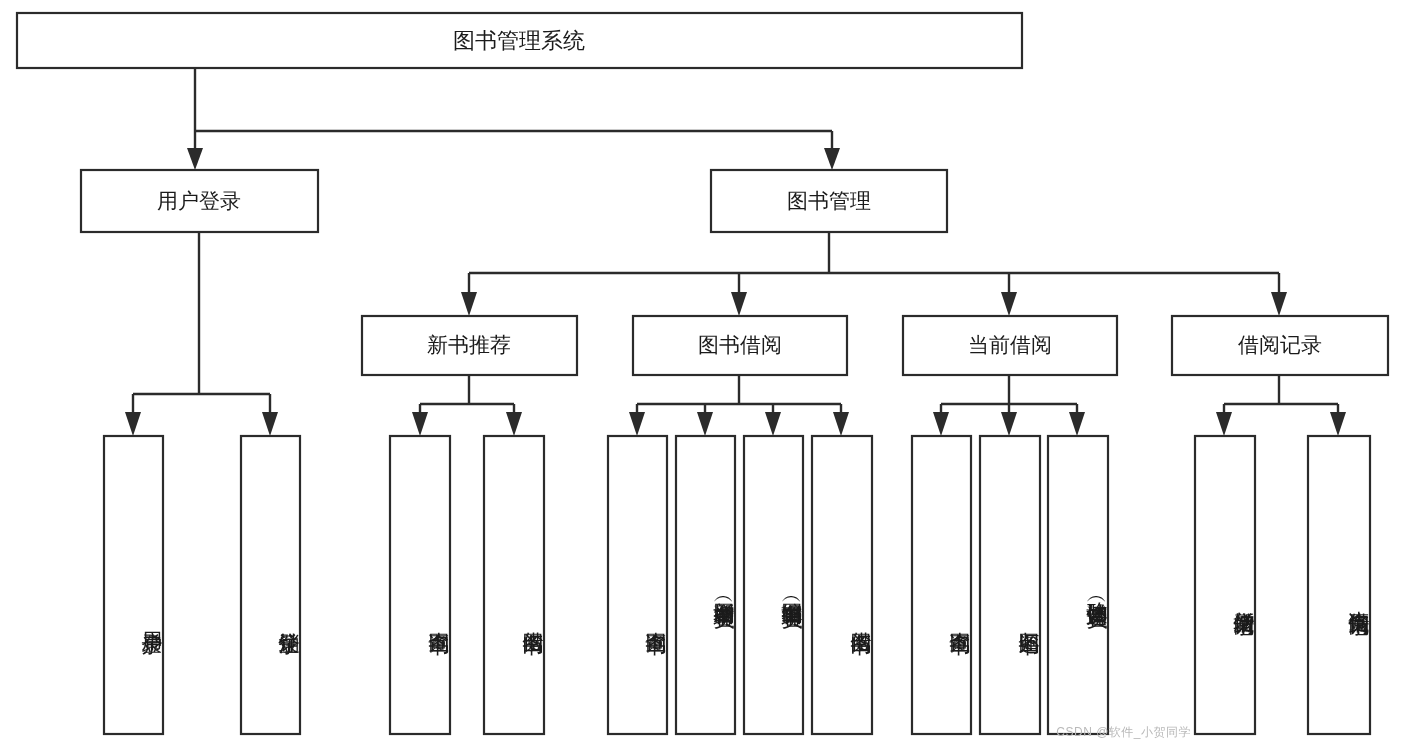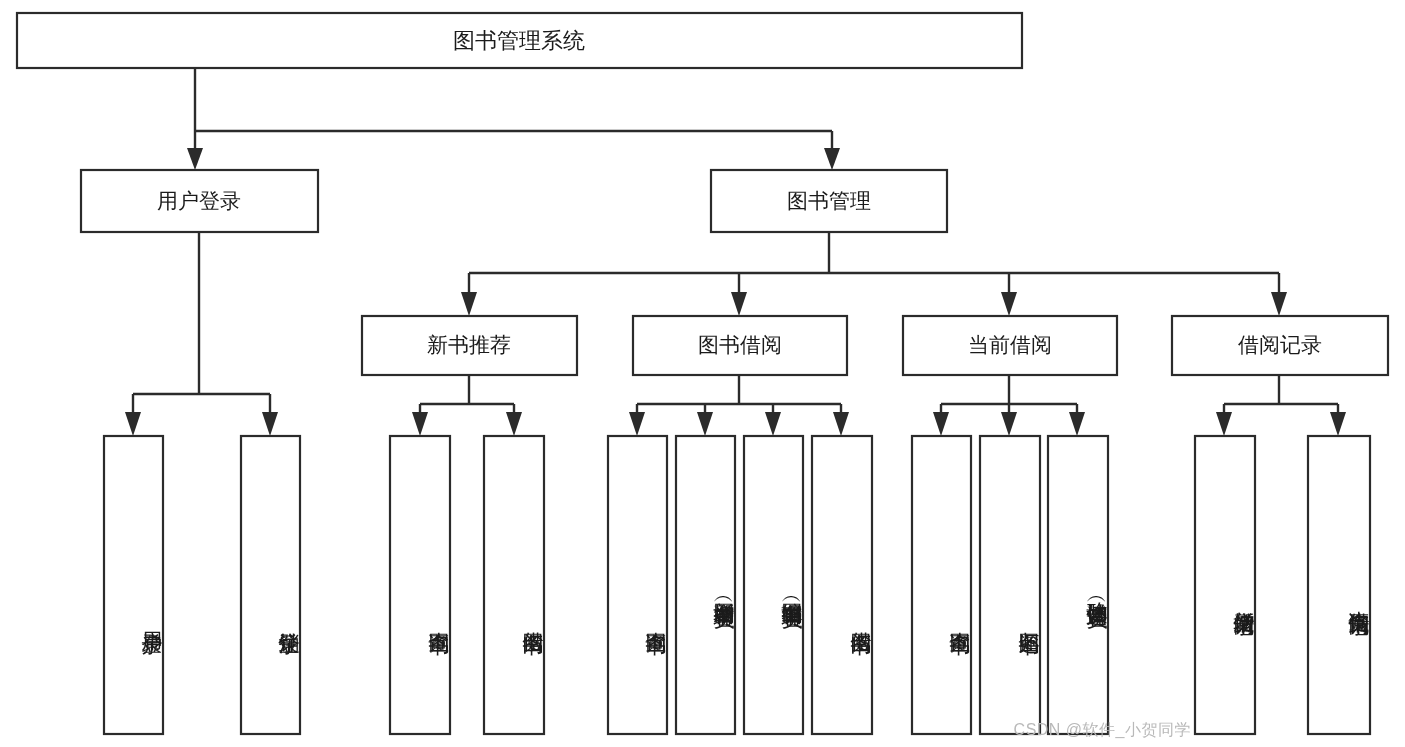--- a/index.html
+++ b/index.html
@@ -69,21 +69,21 @@
     display: flex;
     align-items: flex-start;
     justify-content: center;
     pointer-events: none;
   }
   .watermark {
     position: absolute;
     right: 8px;
     bottom: 6px;
     font-family: "Liberation Sans", sans-serif;
-    font-size: 16px;
+    font-size: 12px;
     color: #b9b9b9;
     letter-spacing: 0.5px;
     user-select: none;
   }
 </style>
 </head>
 <body>
 
 <div id="diagram-root">
 

